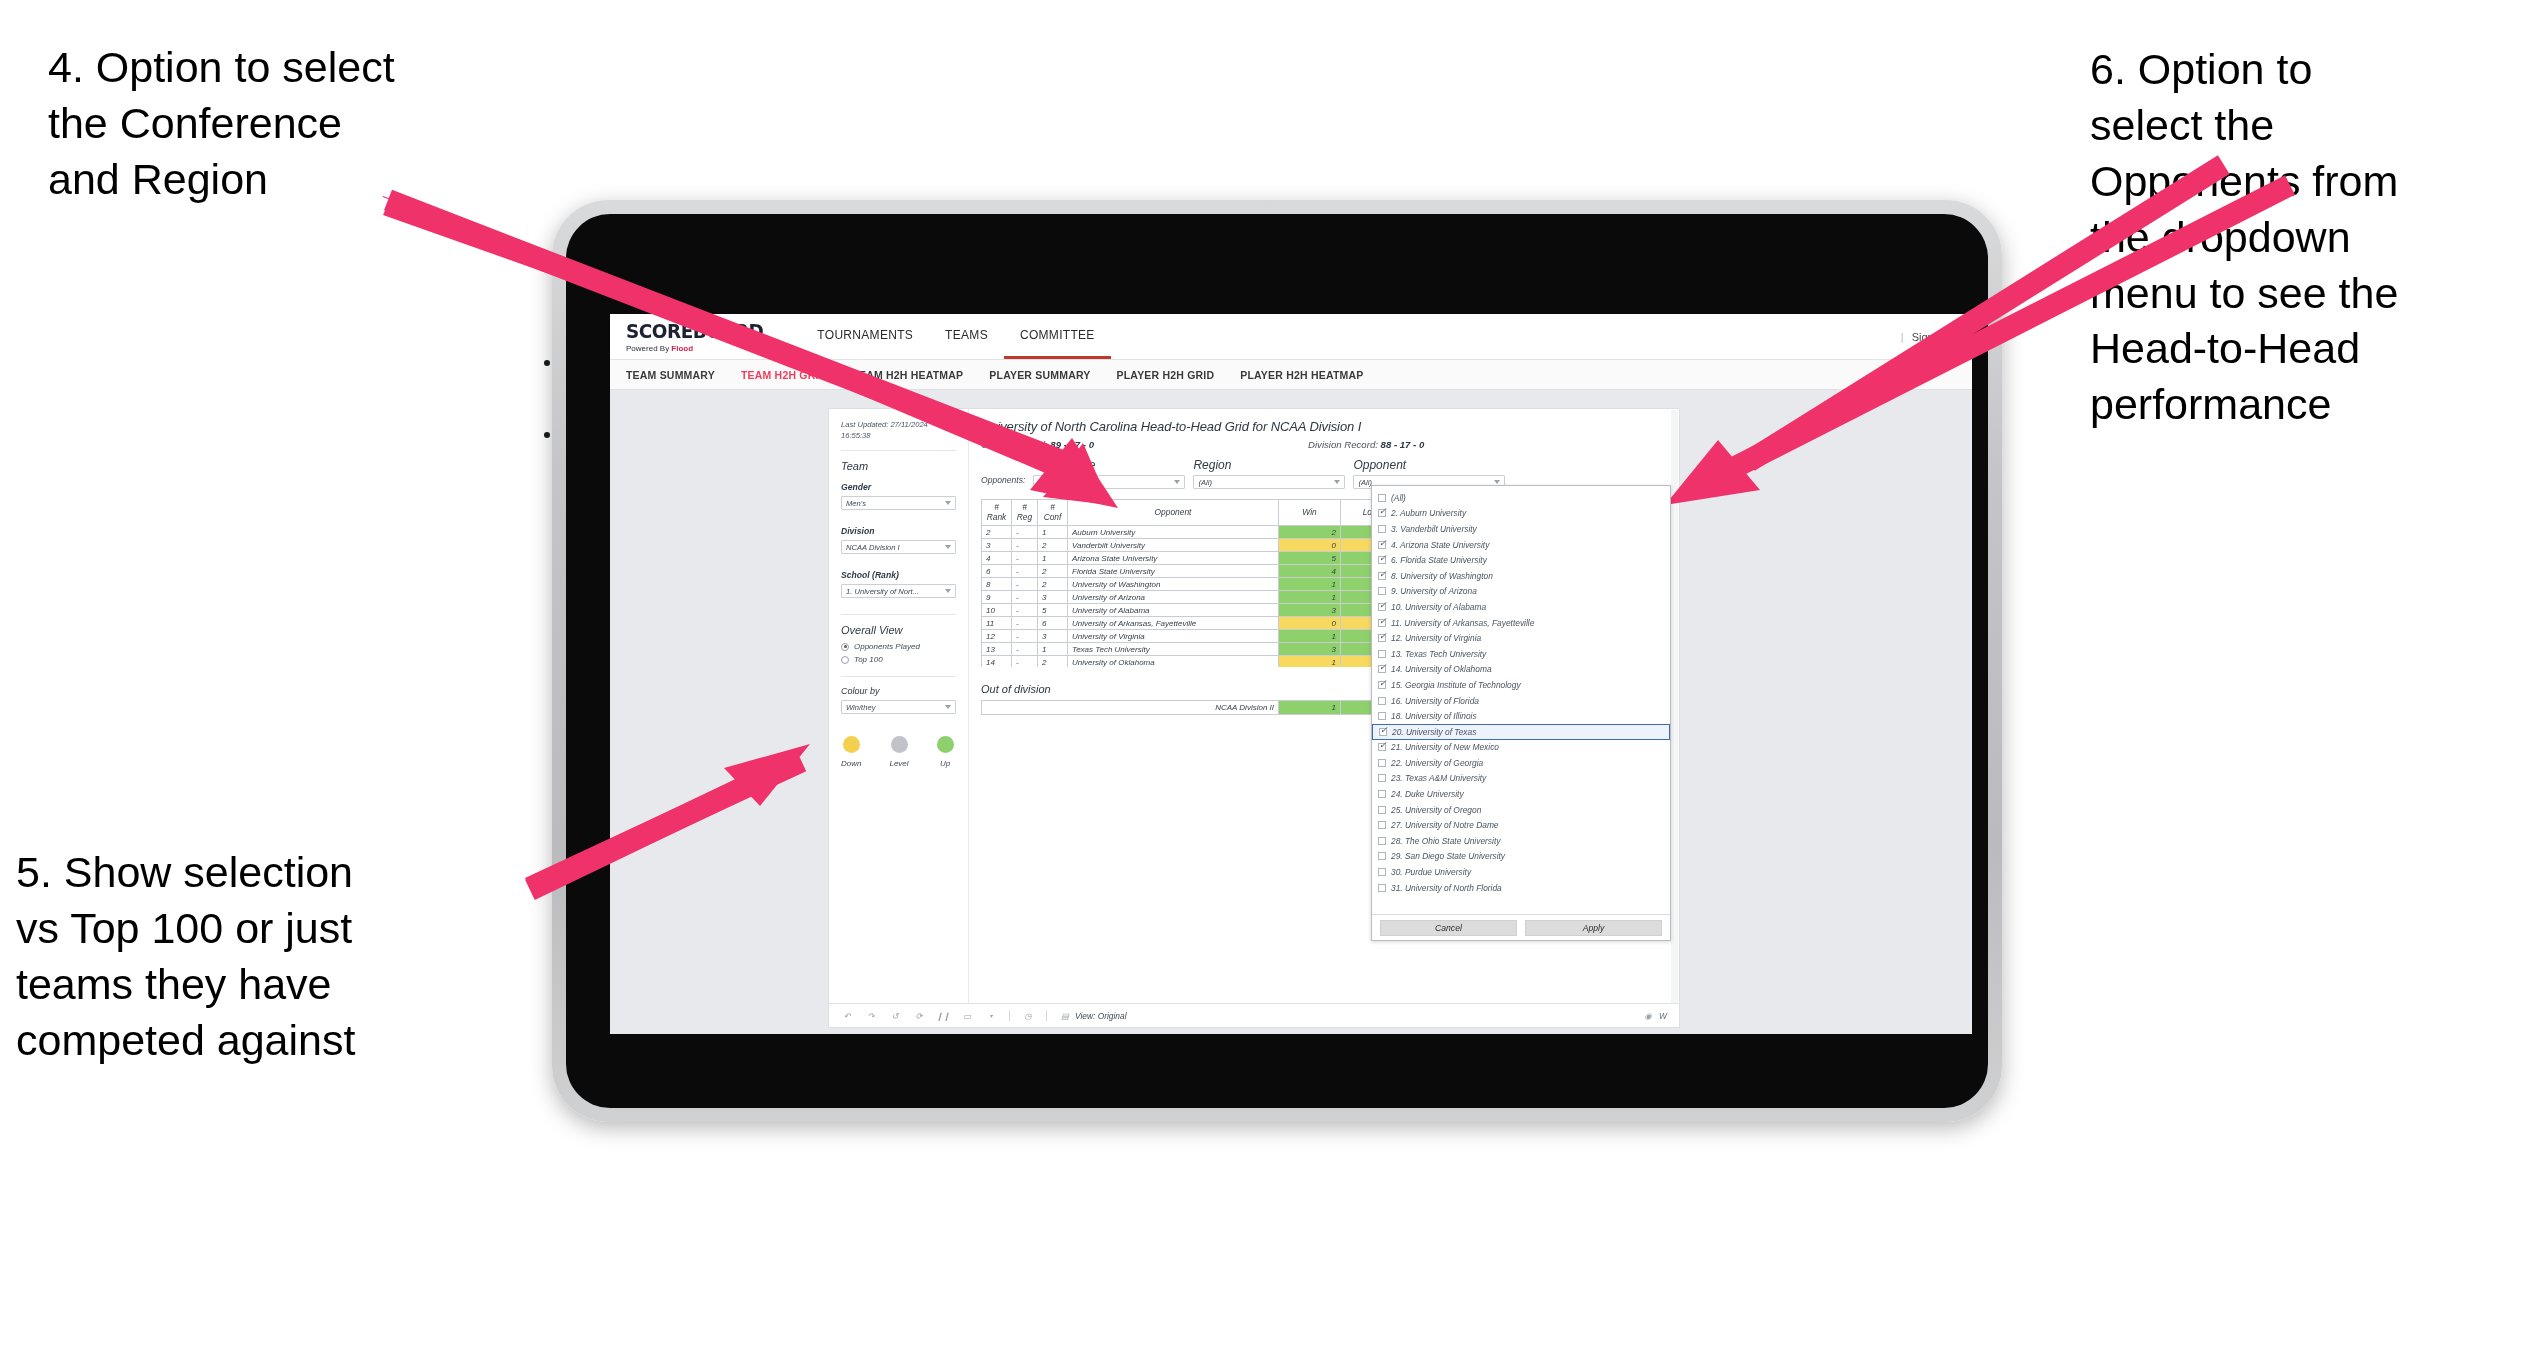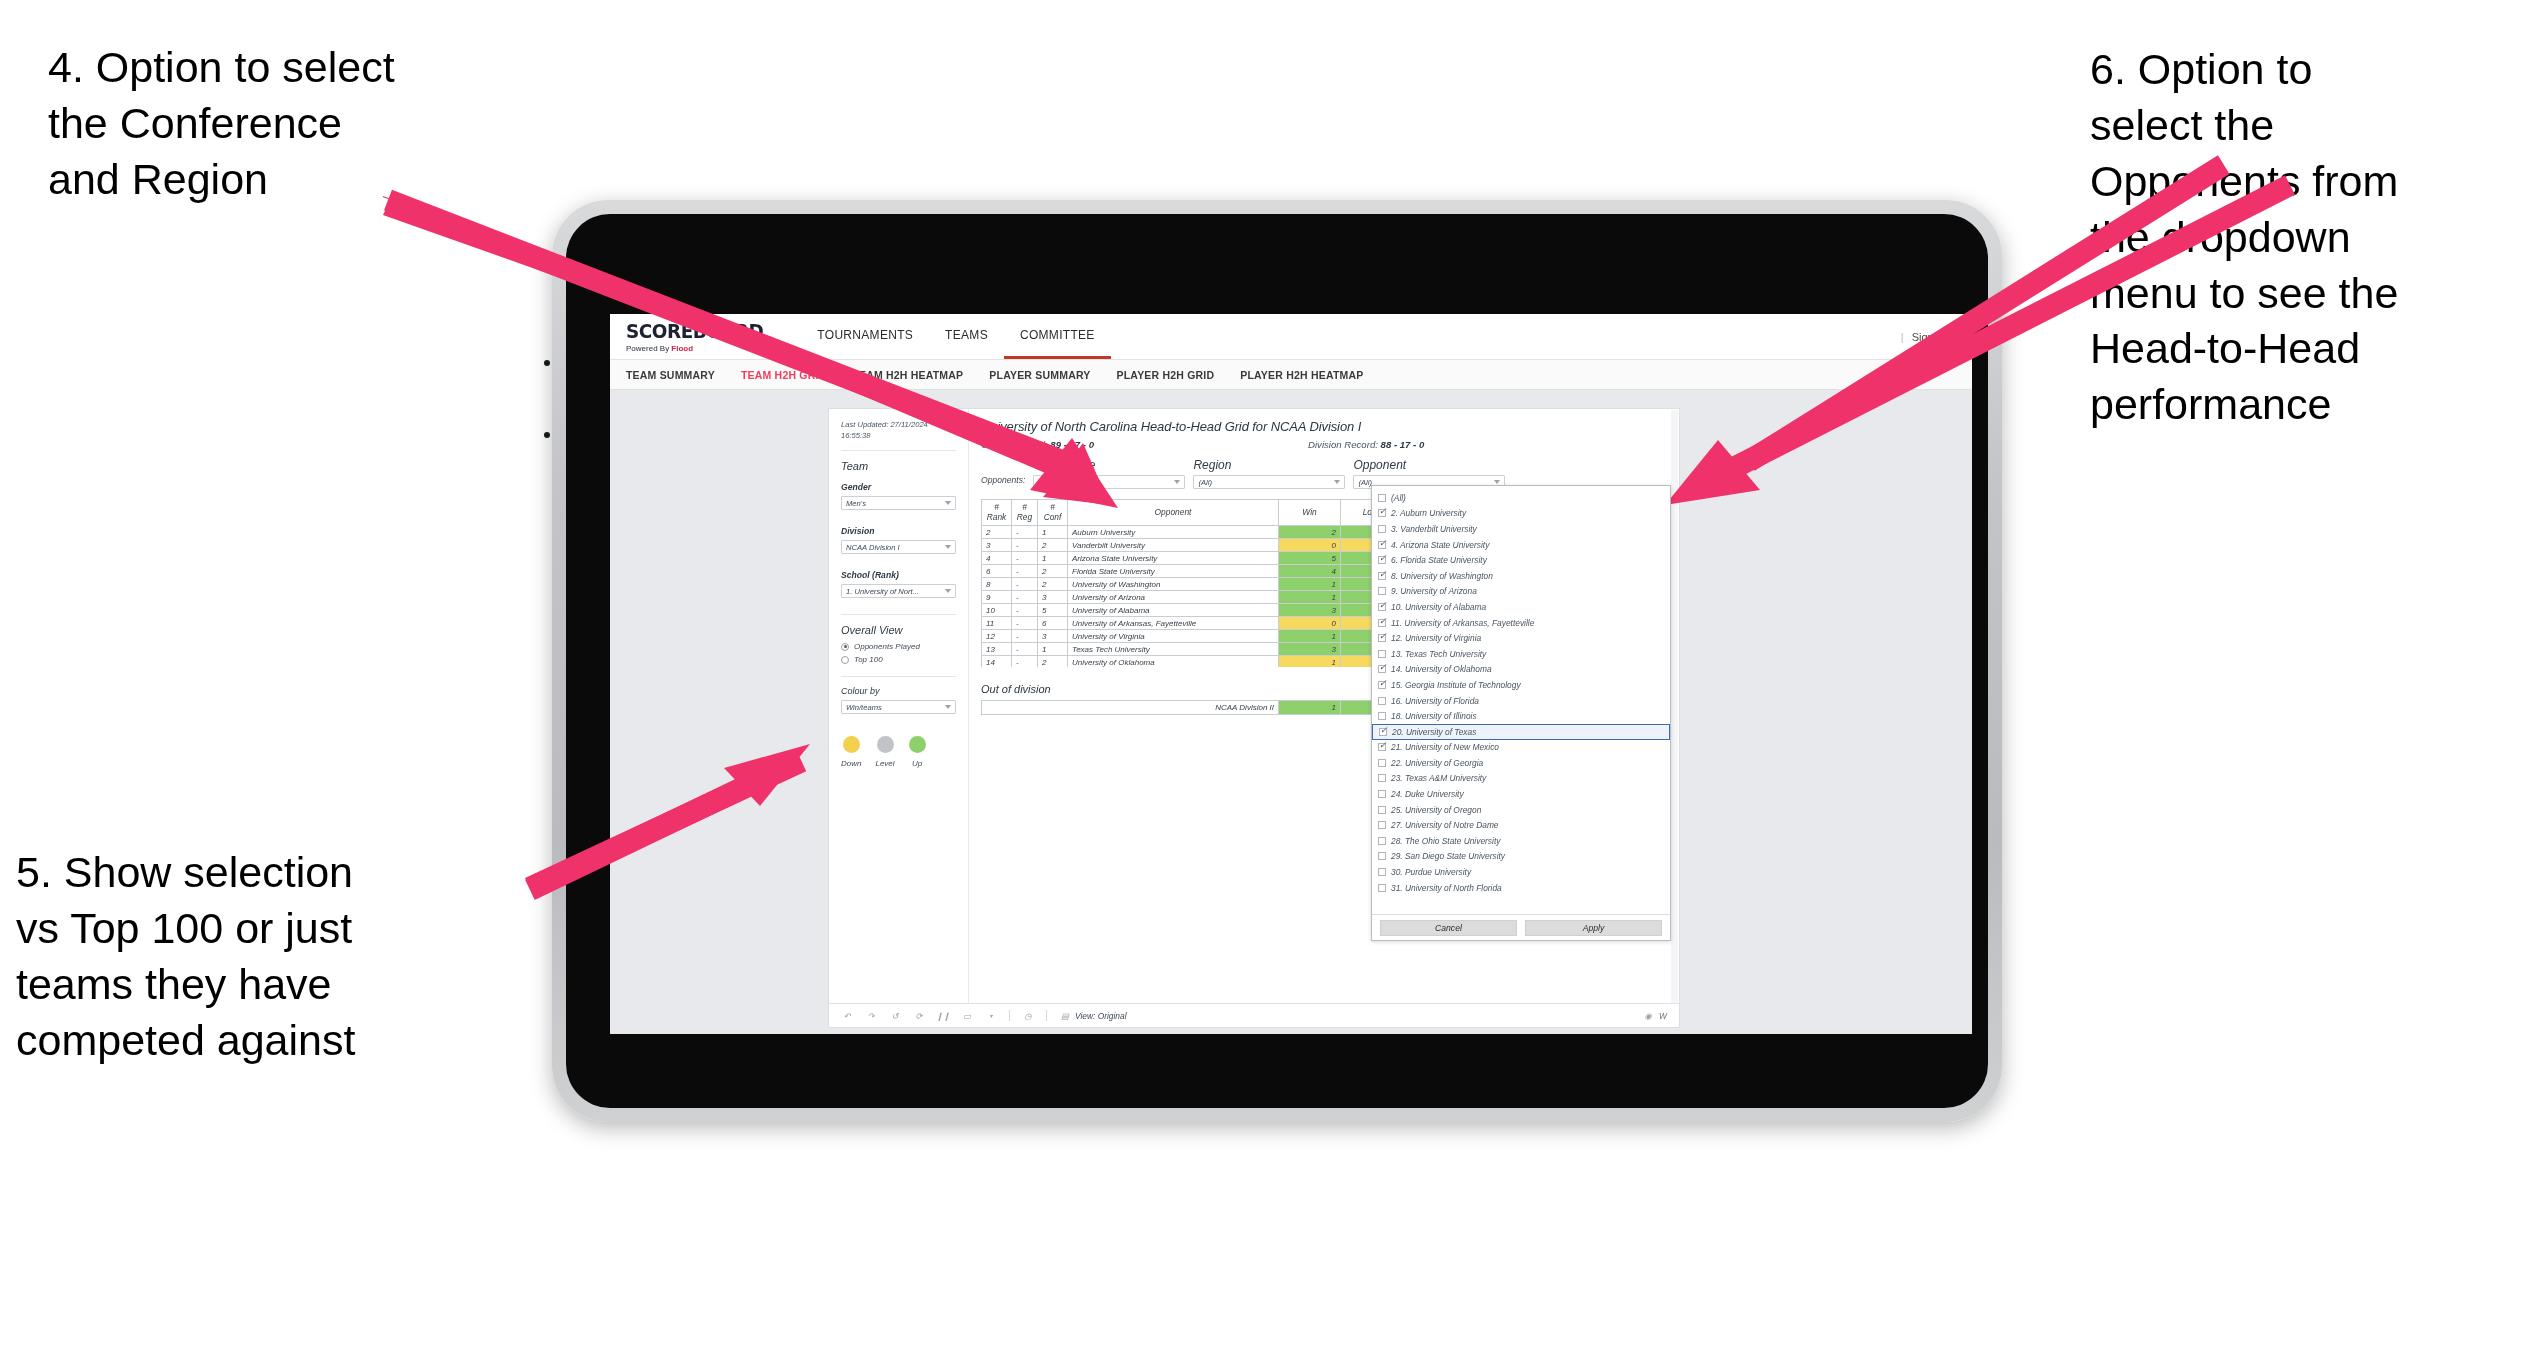--- a/index.html
+++ b/index.html
@@ -109,21 +109,21 @@
     padding: 0 14px 0 4px; border-radius:1px; margin-bottom: 16px;
     white-space:nowrap; overflow:hidden;
   }
   .caret { position:absolute; right:4px; top:50%; transform:translateY(-50%);
            width:0;height:0;border-left:3px solid transparent;border-right:3px solid transparent;
            border-top:4px solid #9aa1a9; }
   .radio-row { display:flex; align-items:center; gap:5px; margin-bottom:4px; font-size:8px; color:#3f4a55;}
   .radio { width:8px;height:8px;border:1px solid #9aa1a9;border-radius:50%; position:relative; background:#fff;}
   .radio.on::after { content:""; position:absolute; left:1.5px; top:1.5px; width:3px;height:3px;
                      border-radius:50%; background:#555c63; }
-  .legend { display:flex; gap:14px; margin-top:22px; }
+  .legend { display:flex; gap:28px; margin-top:22px; }
   .legend-item { display:flex; flex-direction:column; align-items:center; gap:6px; }
   .dot { width:17px; height:17px; border-radius:50%; }
   .legend-lab { font-size:8px; color:#3f4a55; }
 
   
   #dash-main { flex:1; position:relative; background:#fff; padding:10px 12px 0 12px; }
   .title { font-size:13px; color:#2b3742; font-weight:400; letter-spacing:-.1px;}
   .records { display:flex; margin-top:5px; font-size:9.6px; color:#4a5560; }
   .records b { color:#2b3742; font-weight:700; }
   .rec2 { margin-left: 214px; }
@@ -274,21 +274,21 @@
                 <span>Opponents Played</span>
               </div>
               <div class="radio-row">
                 <span class="radio"></span>
                 <span>Top 100</span>
               </div>
 
               <div class="hr" style="margin-top:12px;"></div>
               <div class="field-label" style="font-weight:400;font-size:9px;">Colour by</div>
               <div class="select">
-                <span>Win/teams</span>
+                <span>Win/they</span>
                 <span class="caret"></span>
               </div>
 
               <div class="legend">
                 <div class="legend-item">
                   <span class="dot" style="background:#f3d14f"></span>
                   <span class="legend-lab">Down</span>
                 </div>
                 <div class="legend-item">
                   <span class="dot" style="background:#c0c4c8"></span>

